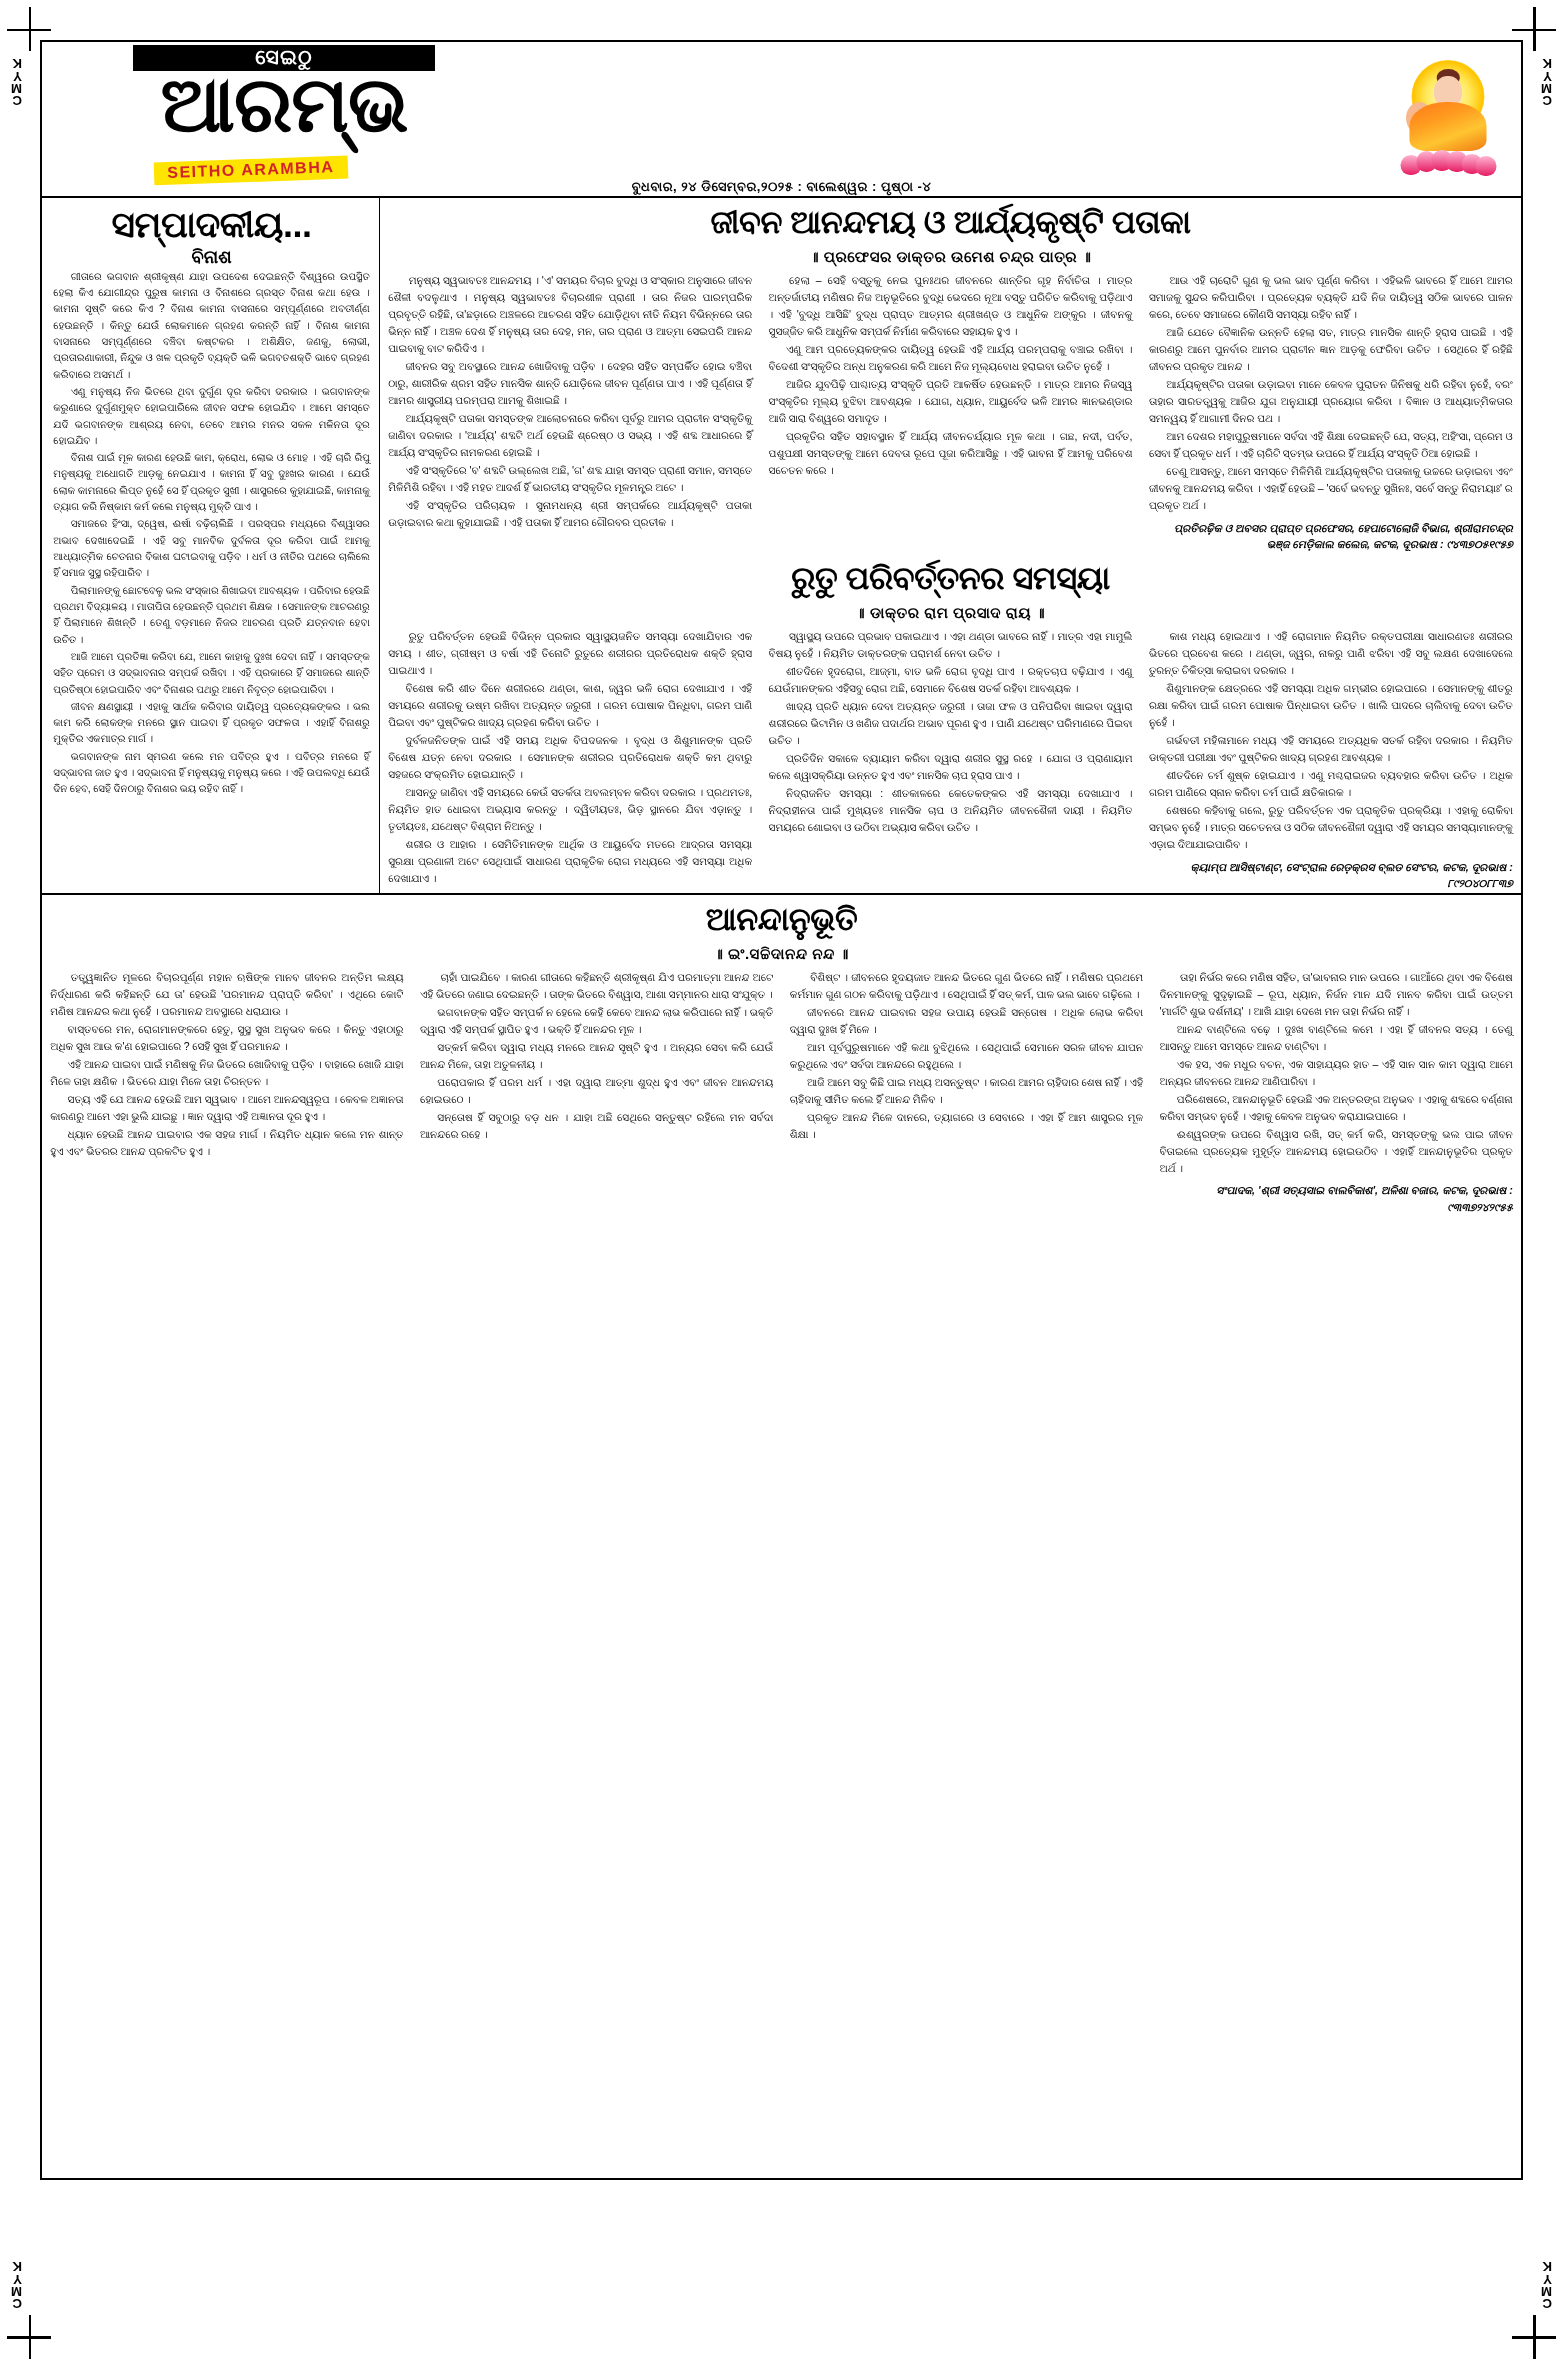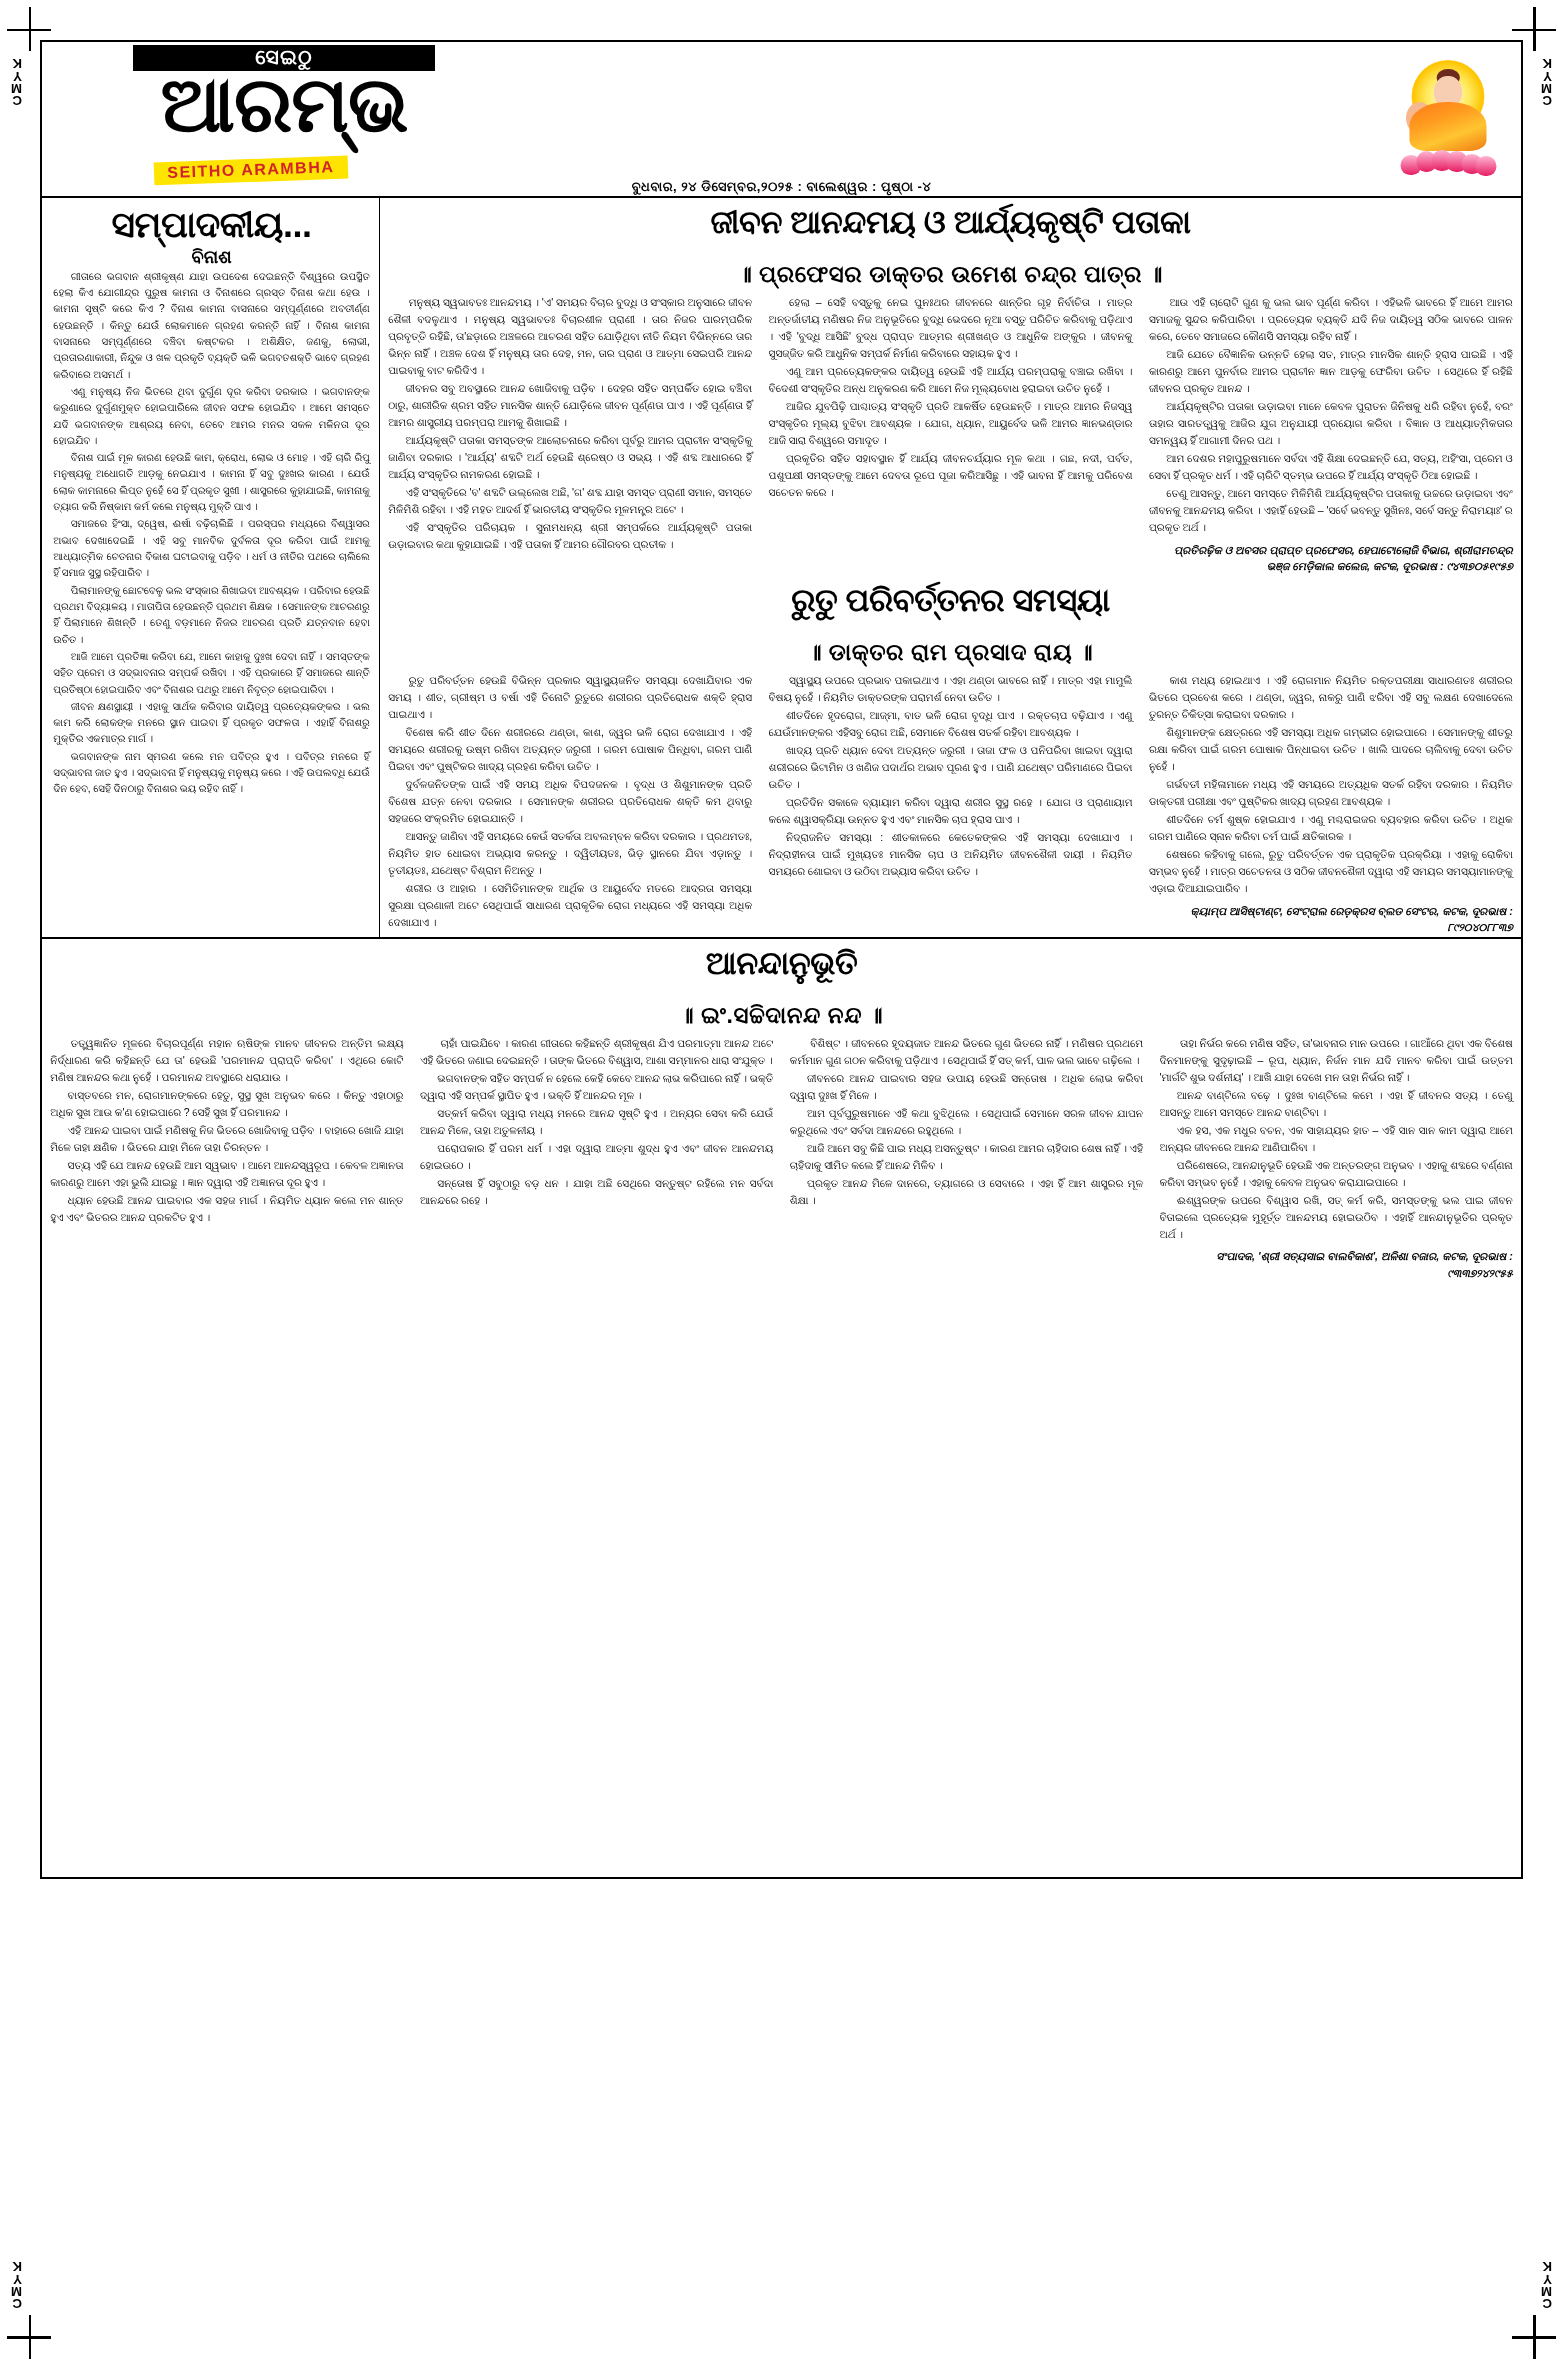--- a/index.html
+++ b/index.html
@@ -16,21 +16,21 @@
   .rm-tr{right:7.2px;top:7.2px;}
   .rm-bl{left:7.2px;bottom:7.2px;}
   .rm-br{right:7.2px;bottom:7.2px;}
 
   .cmyk-tl{left:11.3px;top:57px;transform:rotate(180deg);}
   .cmyk-tr{right:11.3px;top:57px;transform:rotate(180deg);}
   .cmyk-bl{left:11.3px;bottom:57px;transform:rotate(180deg);}
   .cmyk-br{right:11.3px;bottom:57px;transform:rotate(180deg);}
 
   
-  .page{position:absolute;left:40px;top:40px;width:1483px;height:1839px;border:2px solid #000;box-sizing:border-box;}
+  .page{position:absolute;left:40px;top:40px;width:1483px;height:2140px;border:2px solid #000;box-sizing:border-box;}
 
   
   .masthead{position:relative;height:154px;border-bottom:2.6px solid #000;}
   .mast-logo{position:absolute;left:91px;top:3.1px;width:302px;text-align:center;}
   .seitho-bar{background:#000;color:#fff;font-size:20.5px;font-weight:bold;line-height:1.12;padding:1px 0 2px;letter-spacing:1px;}
   .arambha{font-size:77px;font-weight:bold;line-height:.92;letter-spacing:-1px;margin-top:-2px;}
   .seitho-en{position:absolute;left:20.5px;top:114px;background:#ffe400;color:#d2232a;font-weight:bold;font-size:16px;letter-spacing:1.5px;padding:2px 13.3px 2.6px;transform:rotate(-2deg);}
 
   .quote{position:absolute;left:779px;top:18.4px;width:548px;text-align:center;font-size:19.5px;font-weight:bold;line-height:1.58;}
   .quote .attr{display:block;margin-top:1px;}
@@ -53,21 +53,21 @@
   .band{position:relative;display:flex;}
   .edit-col{width:338px;flex:0 0 338px;border-right:1px solid #000;box-sizing:border-box;padding:5.1px 9.2px 5.1px 11.3px;}
   .right-area{flex:1;box-sizing:border-box;}
 
   .sec-head{text-align:center;padding:3.1px 0 1px;}
   .sec-title{font-size:36px;font-weight:bold;letter-spacing:-0.5px;line-height:1.04;}
   .sec-sub{font-size:18px;font-weight:bold;margin-top:3.1px;}
 
   .art-head{text-align:center;padding:7.2px 0 2px;}
   .art-title{font-size:32px;font-weight:bold;line-height:1.1;letter-spacing:-0.5px;}
-  .art-byline{font-size:23px;font-weight:bold;margin-top:21px;letter-spacing:0.5px;}
+  .art-byline{font-size:15px;font-weight:bold;margin-top:8px;letter-spacing:0.5px;}
 
   .cols{display:flex;gap:0;}
   .col{box-sizing:border-box;padding:4.1px 8.2px 2px 8.2px;}
   .col + .col{border-left:0;}
 
   p.t{margin:0 0 1px 0;text-align:justify;text-justify:inter-word;
       font-size:10.5px;line-height:1.62;text-indent:17.4px;word-spacing:-0.3px;hyphens:none;}
   p.t:first-child{text-indent:20.5px;}
   p.sig{margin:5.1px 0 0 0;text-align:right;font-style:italic;font-weight:bold;
         font-size:10.8px;line-height:1.5;text-indent:0;}

